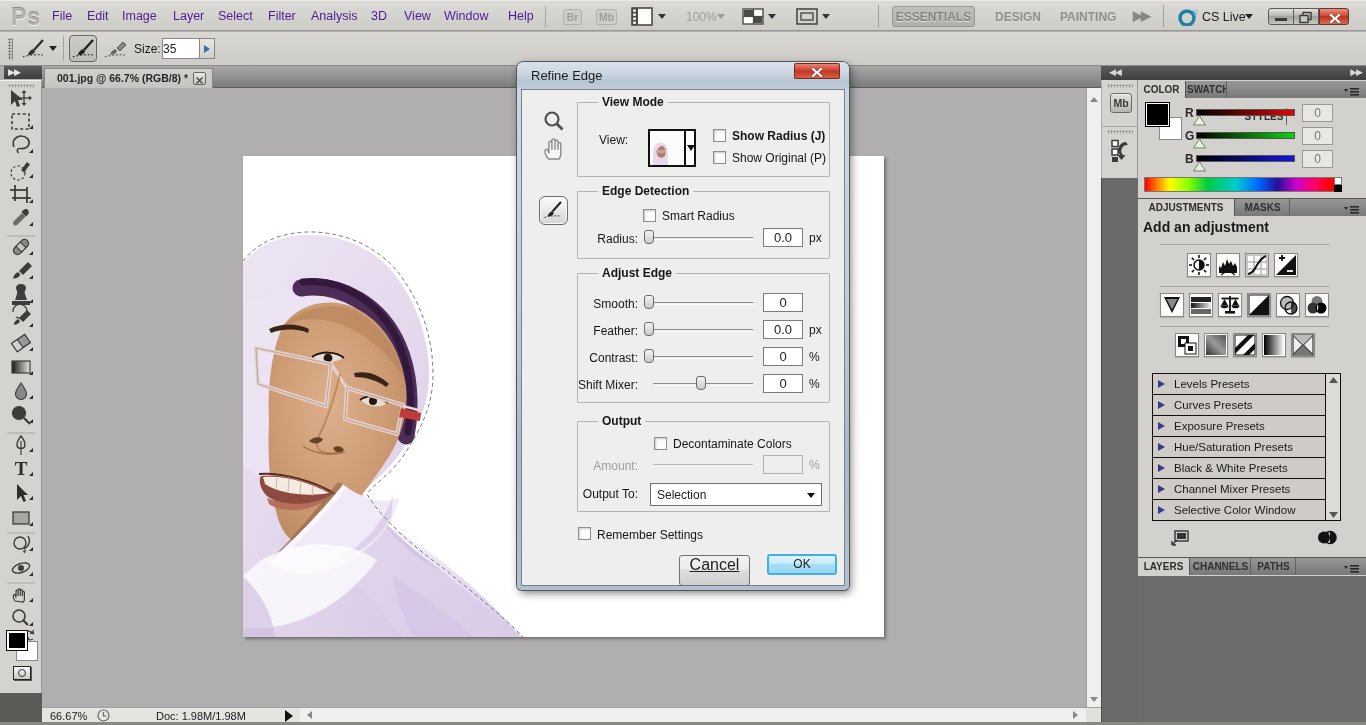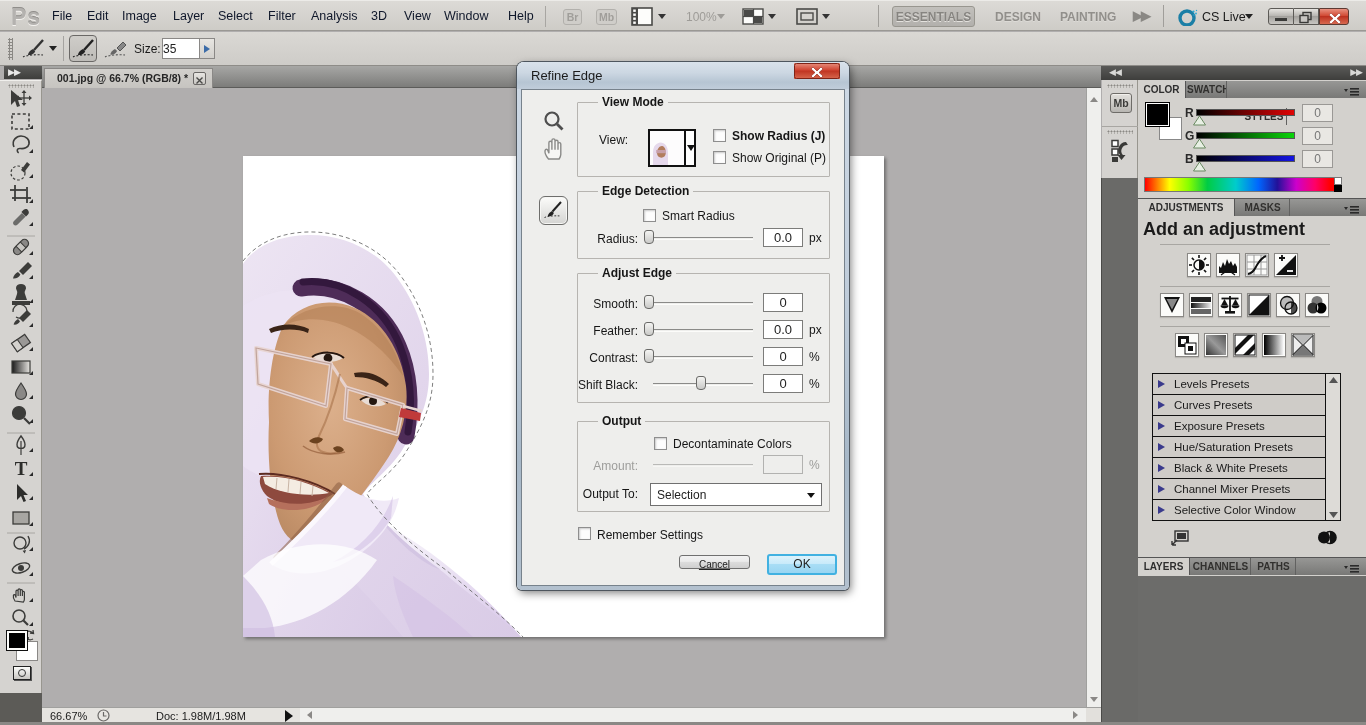--- a/index.html
+++ b/index.html
@@ -4,21 +4,21 @@
 <style>
 * { margin:0; padding:0; box-sizing:border-box; }
 html,body { width:1366px; height:725px; overflow:hidden; }
 body { font-family:"Liberation Sans", sans-serif; font-size:12px; color:#222; }
 #app { position:absolute; left:0; top:0; width:1366px; height:725px; background:#b0aeae; }
 .abs { position:absolute; }
 
 
 #menubar { left:0; top:0; width:1366px; height:31px; background:linear-gradient(#dddbd7,#ceccc7); border-bottom:1px solid #9a9894; box-shadow:inset 0 1px 0 #ecebe8; }
 #pslogo { left:11px; top:4px; font-size:23px; font-weight:bold; color:#b4b2af; text-shadow:0 1px 0 #f4f2ef, 0 -1px 0 #8f8d8a; letter-spacing:1px; }
-.mitem { position:absolute; top:9px; font-size:12.5px; color:#0f172a; }
+.mitem { position:absolute; top:9px; font-size:12.5px; color:#4c1d95; }
 
 
 #optbar { left:0; top:32px; width:1366px; height:34px; background:linear-gradient(#dad8d4,#ceccc8); border-bottom:1px solid #8e8c88; }
 
 
 #tabbar { left:42px; top:66px; width:1059px; height:22px; background:linear-gradient(#a7a7a5,#7c7c7a); border-bottom:1px solid #5c5c5a; }
 #doctab { left:44px; top:68px; width:169px; height:20px; background:linear-gradient(#d2d0cc,#c6c4c0); border:1px solid #8a8886; border-bottom:none; color:#262626; font-weight:bold; font-size:10.5px; line-height:19px; padding-left:12px; white-space:nowrap; letter-spacing:0px; }
 
 
 #toolhead { left:4px; top:66px; width:38px; height:13px; background:linear-gradient(#5a5a58,#3e3e3c); color:#e8e8e8; font-size:9px; line-height:12px; padding-left:4px; letter-spacing:-1px; }
@@ -489,21 +489,21 @@
       <div class="ptab off" style="left:98px;width:54px;">MASKS</div>
       <div style="position:absolute;right:6px;top:5px;width:16px;height:8px;">
         <svg width="16" height="9">
             <path d="M0 1 L4 1 L2 4 Z" fill="#2a2a2a"></path>
             <rect x="6" y="0" width="9" height="1.6" fill="#2a2a2a"></rect>
             <rect x="6" y="3" width="9" height="1.6" fill="#2a2a2a"></rect>
             <rect x="6" y="6" width="9" height="1.6" fill="#2a2a2a"></rect>
           </svg>
       </div>
     </div>
-    <div class="abs" style="left:5px;top:139px;font-size:18px;font-weight:bold;color:#1a1a1a;">Add an adjustment</div>
+    <div class="abs" style="left:5px;top:139px;font-size:14px;font-weight:bold;color:#1a1a1a;">Add an adjustment</div>
     <div class="abs" style="left:22px;top:164px;width:170px;height:1px;background:#a8a6a2;"></div>
     <div class="abs atile" style="left:49px;top:173px;">
         <svg width="22" height="22" viewBox="0 0 22 22">
           <g stroke="#111" stroke-width="1.6">
             <line x1="11" y1="1" x2="11" y2="4"></line>
             <line x1="11" y1="18" x2="11" y2="21"></line>
             <line x1="1" y1="11" x2="4" y2="11"></line>
             <line x1="18" y1="11" x2="21" y2="11"></line>
             <line x1="3.9" y1="3.9" x2="6" y2="6"></line>
             <line x1="16" y1="16" x2="18.1" y2="18.1"></line>
@@ -768,37 +768,37 @@
       <div class="thumb" style="left:122px;top:232px;"></div>
       <div class="valbox" style="left:241px;top:230px;">0.0</div>
       <span class="lbl" style="left:287px;top:233px;">px</span>
 
       <span class="lbl" style="left:40px;top:261px;width:76px;text-align:right;">Contrast:</span>
       <div class="track" style="left:124px;top:266px;width:107px;"></div>
       <div class="thumb" style="left:122px;top:259px;"></div>
       <div class="valbox" style="left:241px;top:257px;">0</div>
       <span class="lbl" style="left:287px;top:260px;">%</span>
 
-      <span class="lbl" style="left:30px;top:288px;width:86px;text-align:right;">Shift Black:</span>
+      <span class="lbl" style="left:30px;top:288px;width:86px;text-align:right;">Shift Mixer:</span>
       <div class="track" style="left:131px;top:293px;width:100px;"></div>
       <div class="thumb" style="left:174px;top:286px;"></div>
       <div class="valbox" style="left:241px;top:284px;">0</div>
       <span class="lbl" style="left:287px;top:287px;">%</span>
 
       <div class="cb" style="left:132px;top:347px;"></div>
       <span class="lbl" style="left:151px;top:347px;">Decontaminate Colors</span>
       <span class="glbl" style="left:40px;top:369px;width:76px;text-align:right;">Amount:</span>
       <div class="track" style="left:131px;top:374px;width:100px;border-top-color:#b9b9b7;border-bottom-color:#f6f6f4;"></div>
       <div class="valbox" style="left:241px;top:365px;background:#eeeeec;border-color:#b2b2b0;"></div>
       <span class="glbl" style="left:287px;top:368px;">%</span>
       <span class="lbl" style="left:30px;top:397px;width:86px;text-align:right;">Output To:</span>
       <div class="abs" style="left:128px;top:393px;width:172px;height:23px;background:#fff;border:1px solid #707070;">
         <span style="position:absolute;left:6px;top:4px;font-size:12px;">Selection</span>
         <div class="abs" style="right:6px;top:9px;width:0;height:0;border:4.5px solid transparent;border-top:5.5px solid #111;"></div>
       </div>
 
       <div class="cb" style="left:56px;top:437px;"></div>
       <span class="lbl" style="left:75px;top:438px;">Remember Settings</span>
-      <div class="abs" style="left:157px;top:465px;width:71px;height:14px;border:1px solid #707070;border-radius:3px;background:linear-gradient(#f2f2f2,#ebebeb 45%,#dddddd 50%,#cfcfcf);text-align:center;line-height:17px;font-size:10px;text-decoration:underline;">Cancel</div>
+      <div class="abs" style="left:157px;top:465px;width:71px;height:31px;border:1px solid #707070;border-radius:3px;background:linear-gradient(#f2f2f2,#ebebeb 45%,#dddddd 50%,#cfcfcf);text-align:center;line-height:17px;font-size:16px;text-decoration:underline;">Cancel</div>
       <div class="abs" style="left:245px;top:464px;width:70px;height:21px;border:2px solid #41b1e1;border-radius:3px;background:linear-gradient(#ddf2fb,#c8eafa 45%,#a8ddf5 50%,#99d5f2);text-align:center;line-height:17px;font-size:12px;">OK</div>
     </div>
     </div>
   </div>
 
 </body></html>

